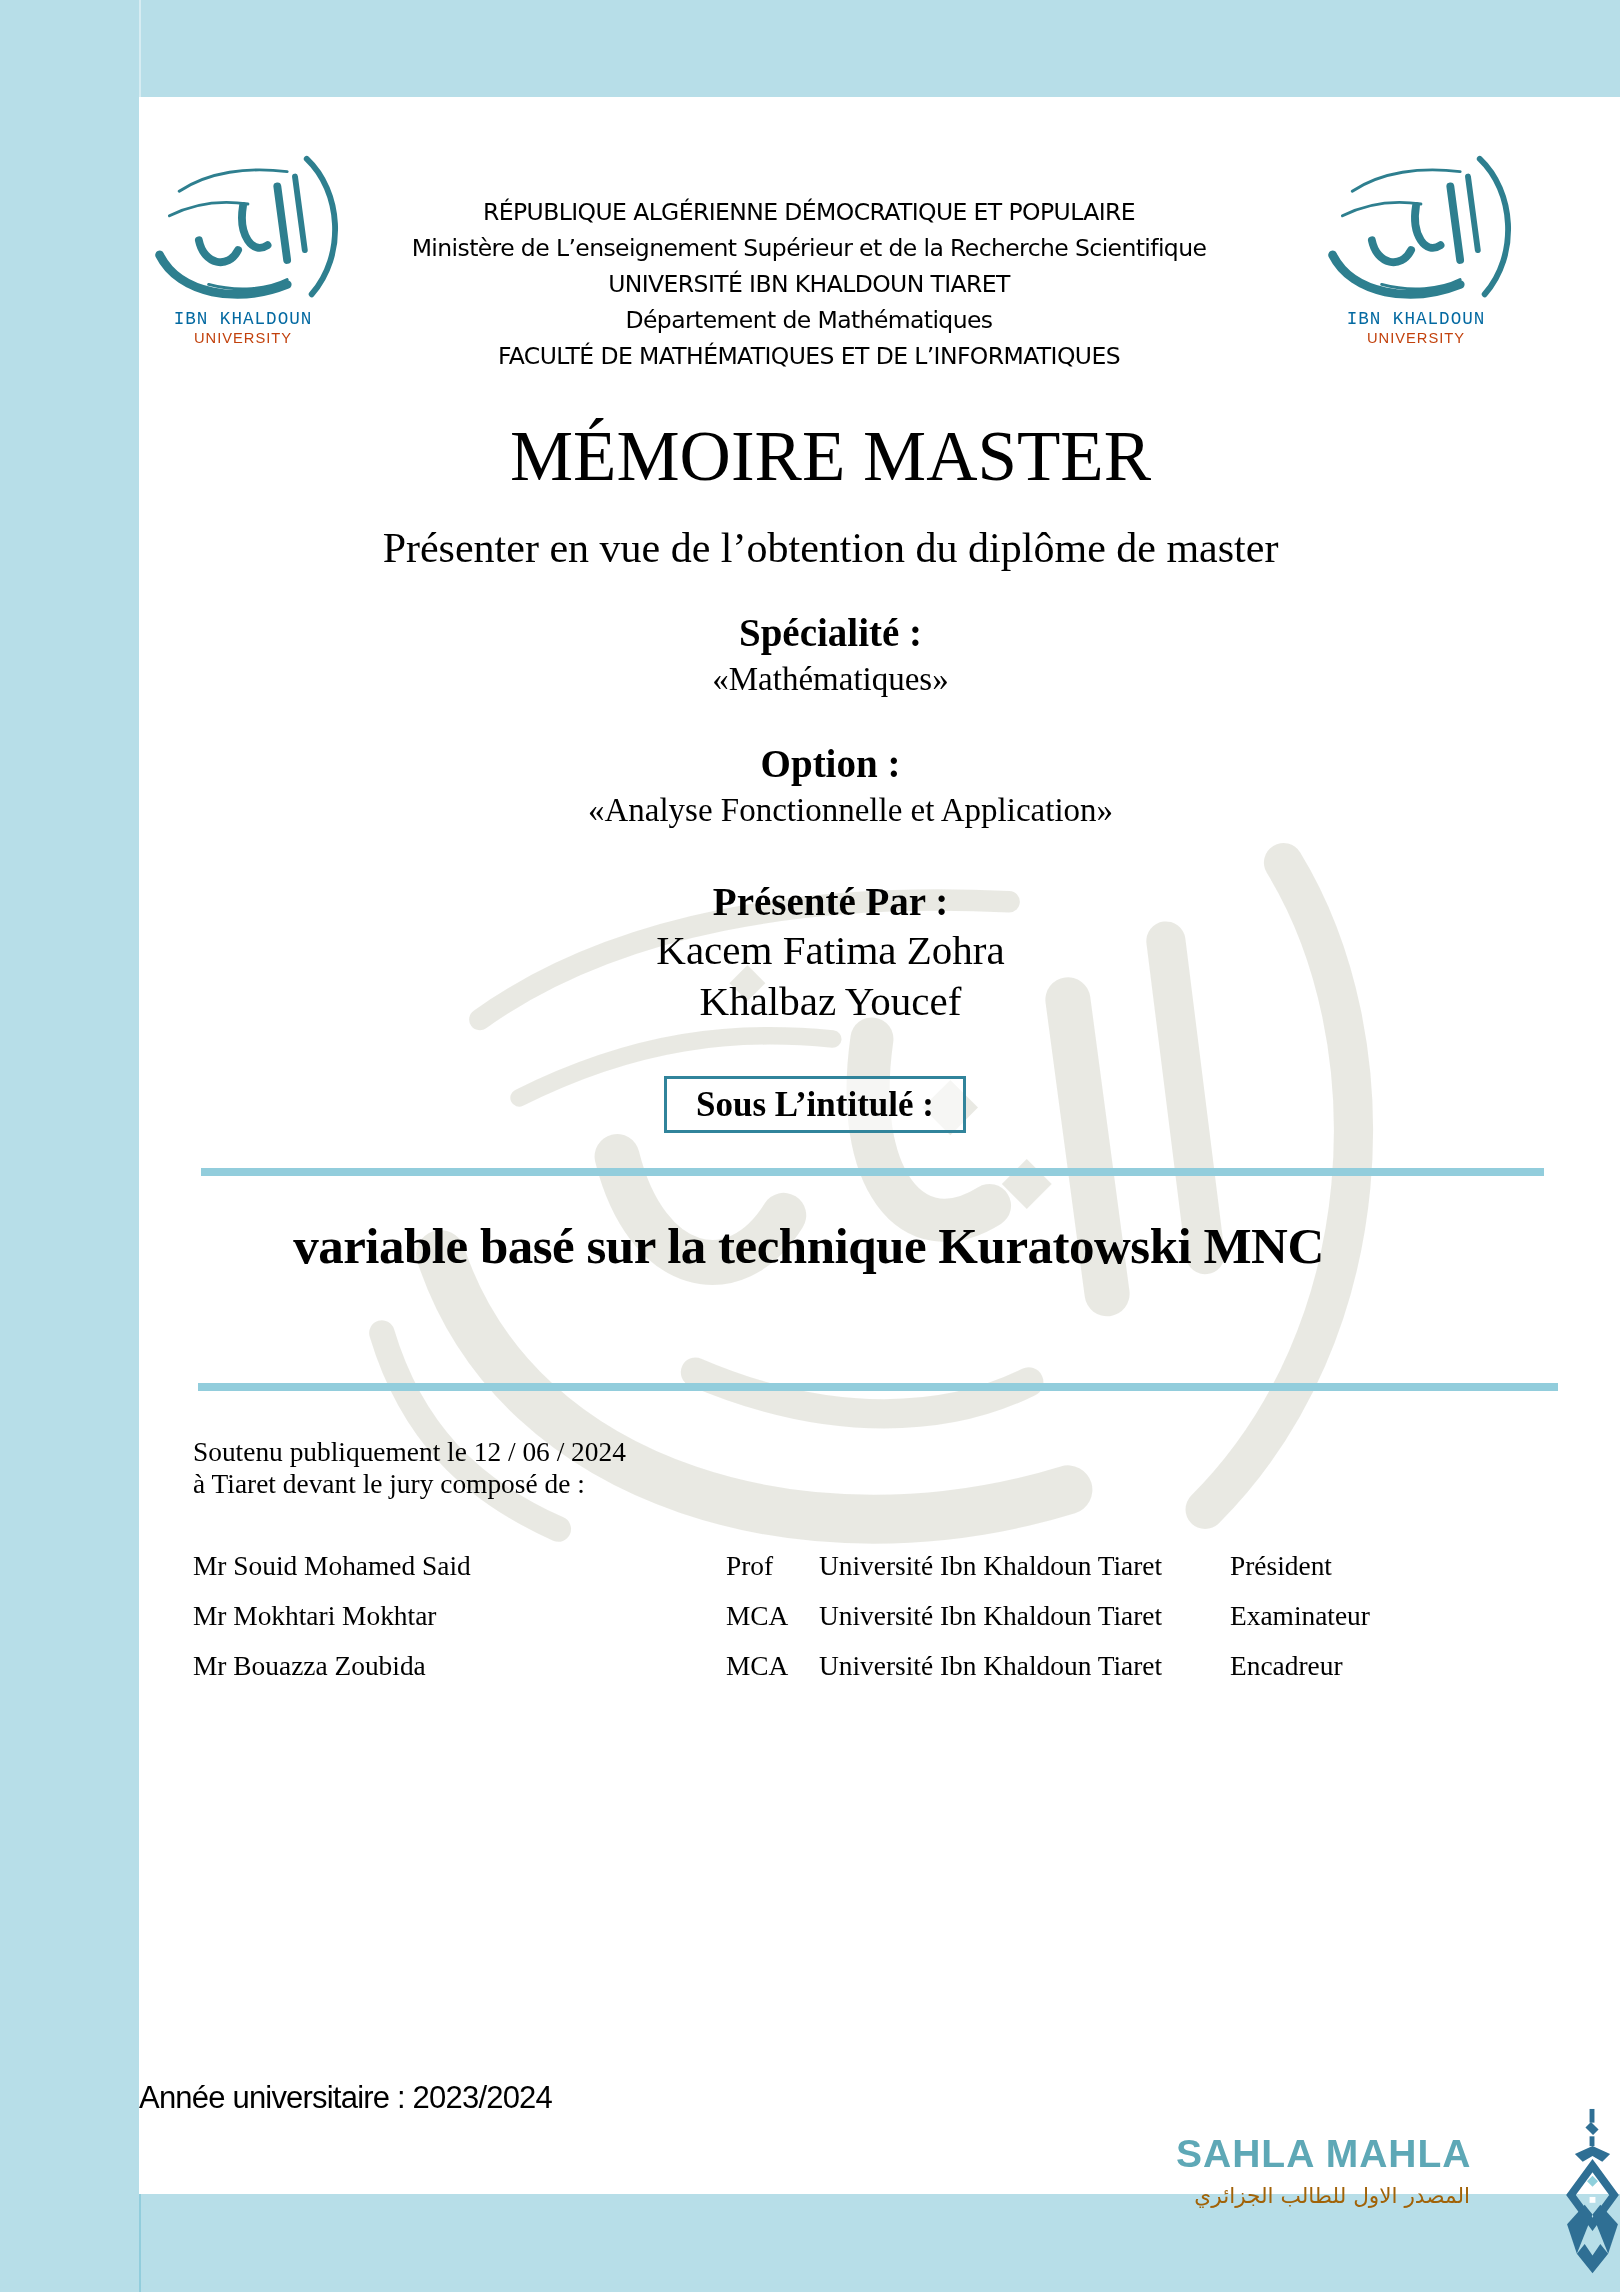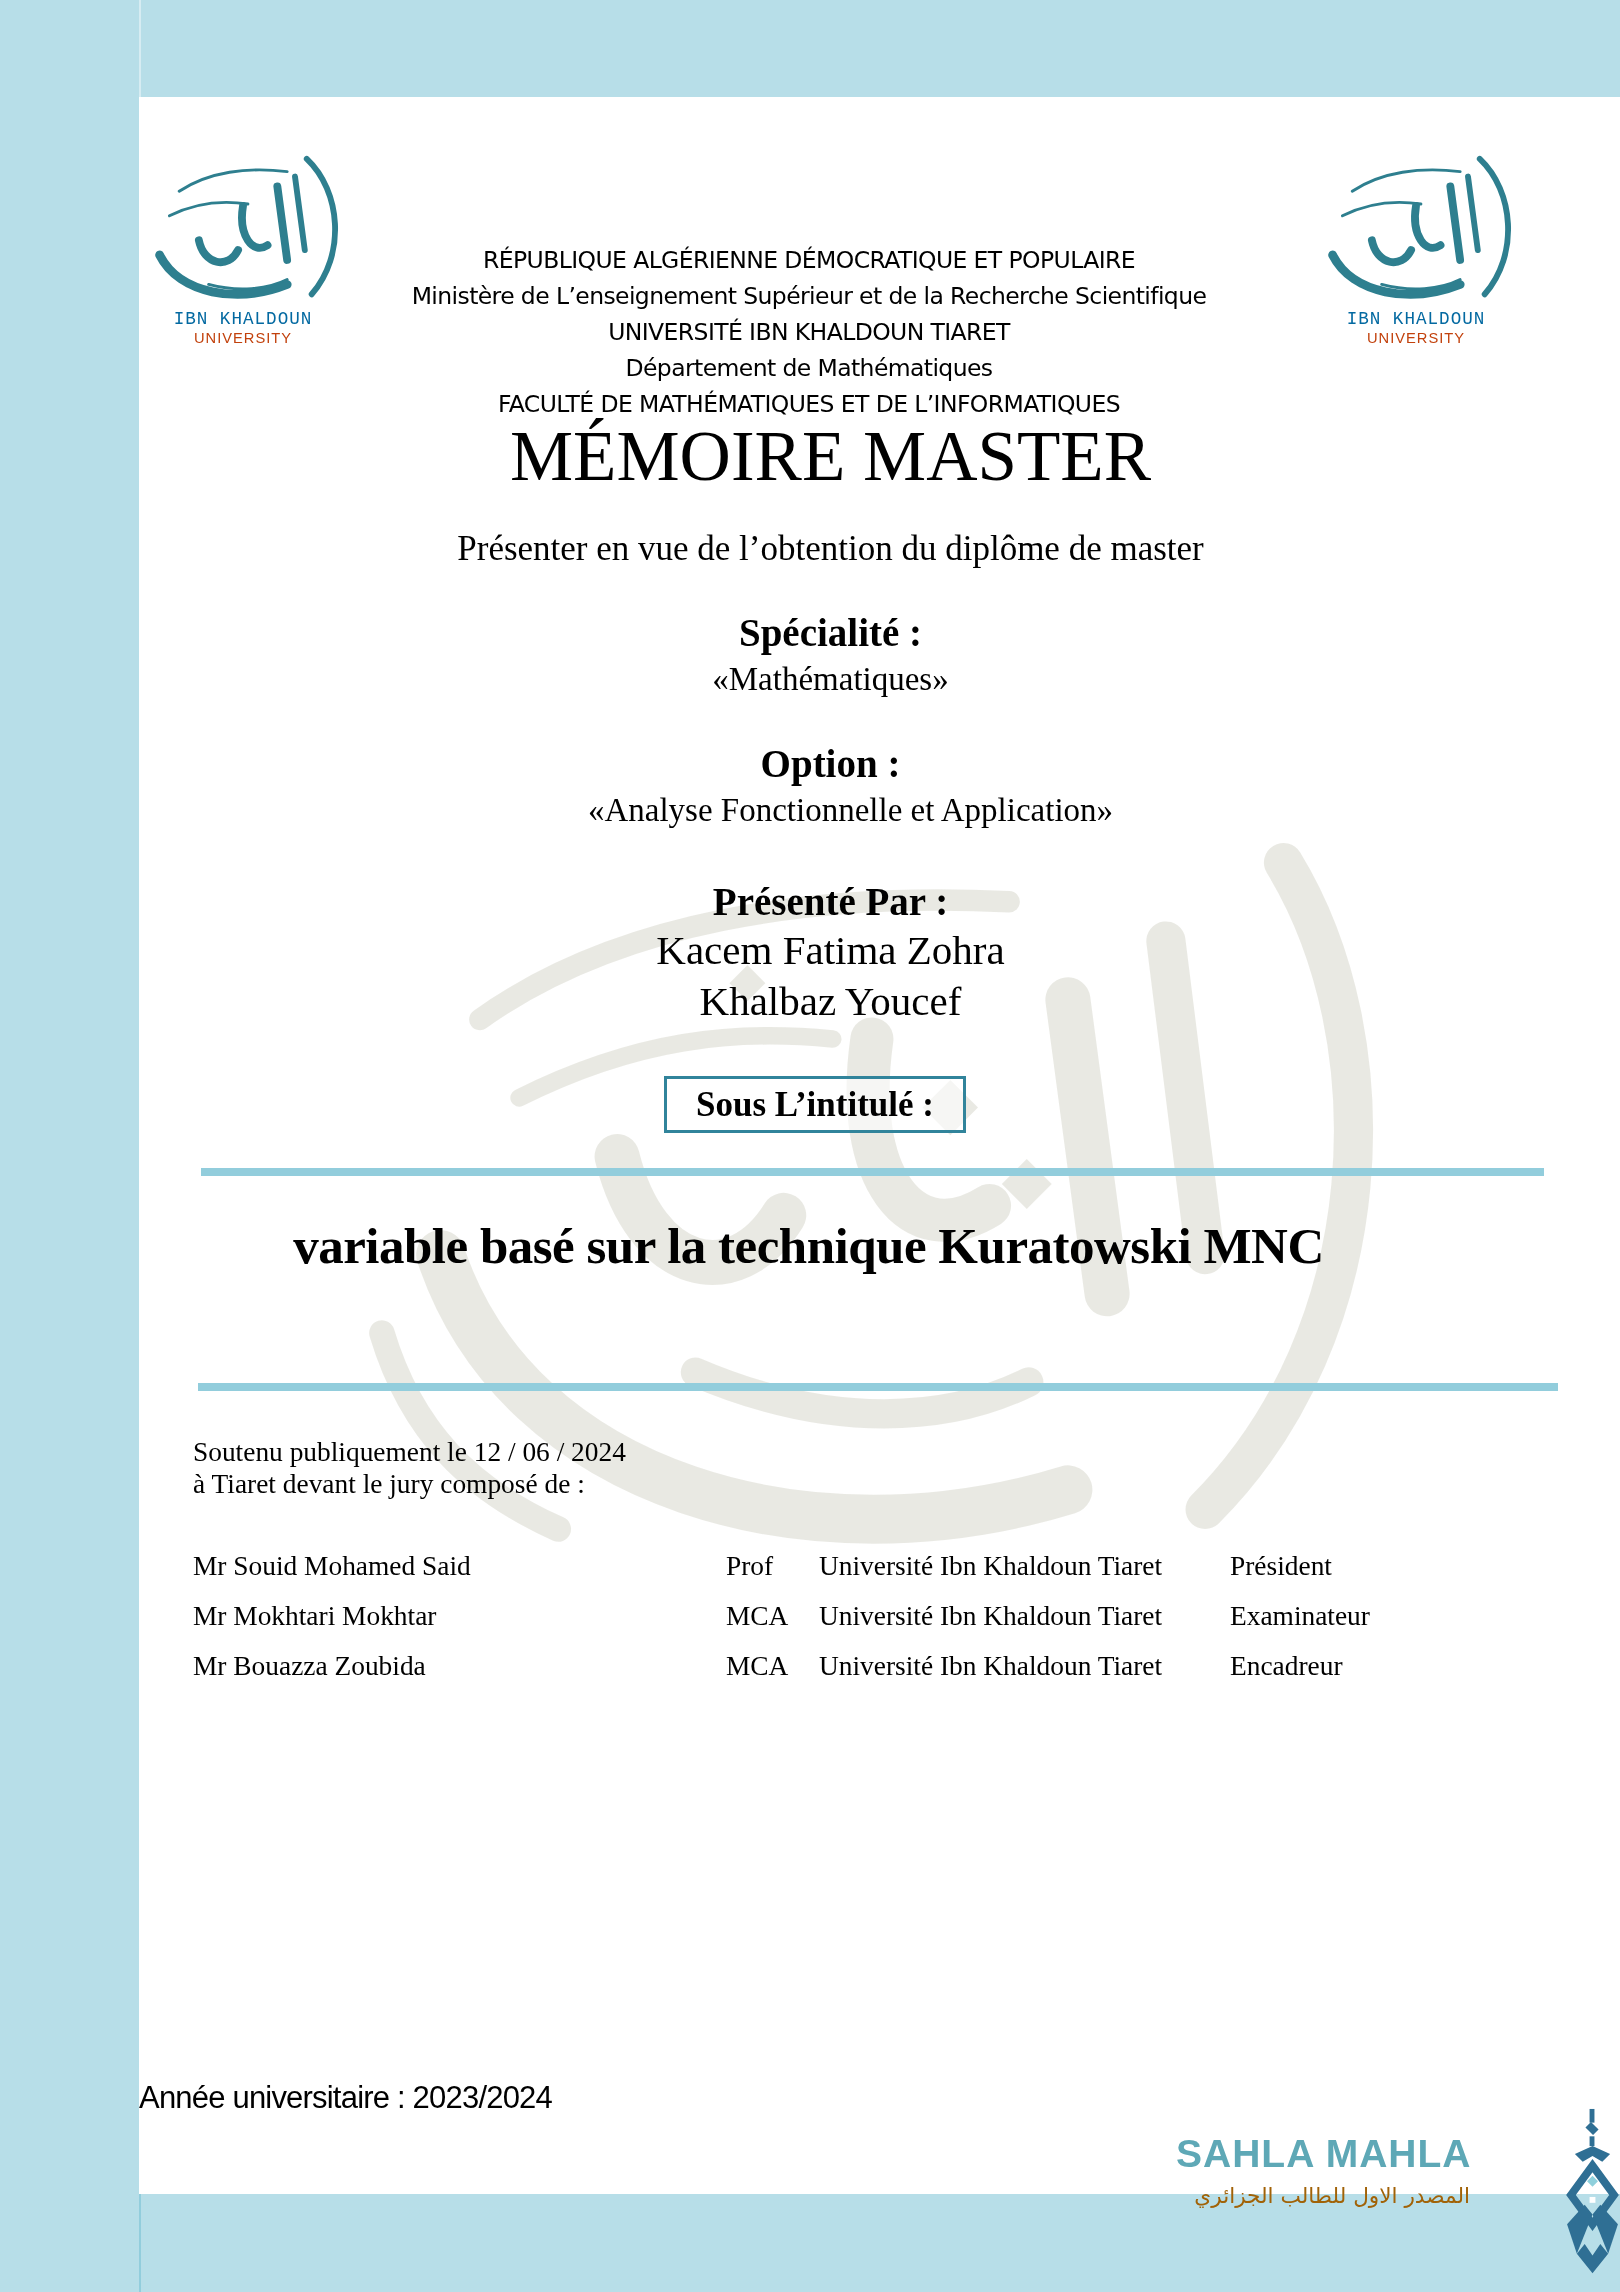--- a/index.html
+++ b/index.html
@@ -23,27 +23,26 @@
   .logo-left { left: 140px; top: 147px; }
   .logo-right { left: 1313px; top: 147px; }
   .logo .emblem { width: 206px; height: 167px; display:block; }
   .logo .logo-name { font-family: Liberation Mono, monospace; font-size: 17.6px; color: #0369a1; letter-spacing: 1px; line-height: 19.6px; margin-top: -3.9px; }
   .logo .logo-sub { font-family: "Liberation Sans", sans-serif; font-size: 14.7px; color: #c2410c; letter-spacing: 1px; line-height: 17.6px; }
 
   .header-lines {
     position: absolute; left: 353px; top: 194px; width: 912px; text-align: center;
     font-family: "DejaVu Sans", sans-serif; font-size: 23.5px; line-height: 36px;
     letter-spacing: -0.6px;
-    margin-top: 48px;
   }
   .header-lines div { white-space: nowrap; }
 
   .center { position: absolute; left: 139px; width: 1343px; text-align: center; white-space: nowrap; margin-left: 20px; }
   .title-main { top: 412px; font-size: 71px; line-height: 88px; }
-  .subtitle { top: 529px; font-size: 35px; line-height: 39px; }
+  .subtitle { top: 529px; font-size: 42px; line-height: 39px; }
   .label-bold { font-weight: bold; font-size: 39px; line-height: 45px; }
   .value-reg { font-size: 33px; line-height: 41px; }
   .names { font-size: 41px; line-height: 51px; }
 
   .intitule-box {
     position: absolute; left: 664px; top: 1076px; width: 296px; height: 51px;
     border: 3.9px solid #31849b; background: rgba(255,255,255,0.6);
     font-weight: bold; font-size: 35px; line-height: 51px; text-align: center;
   }
 

